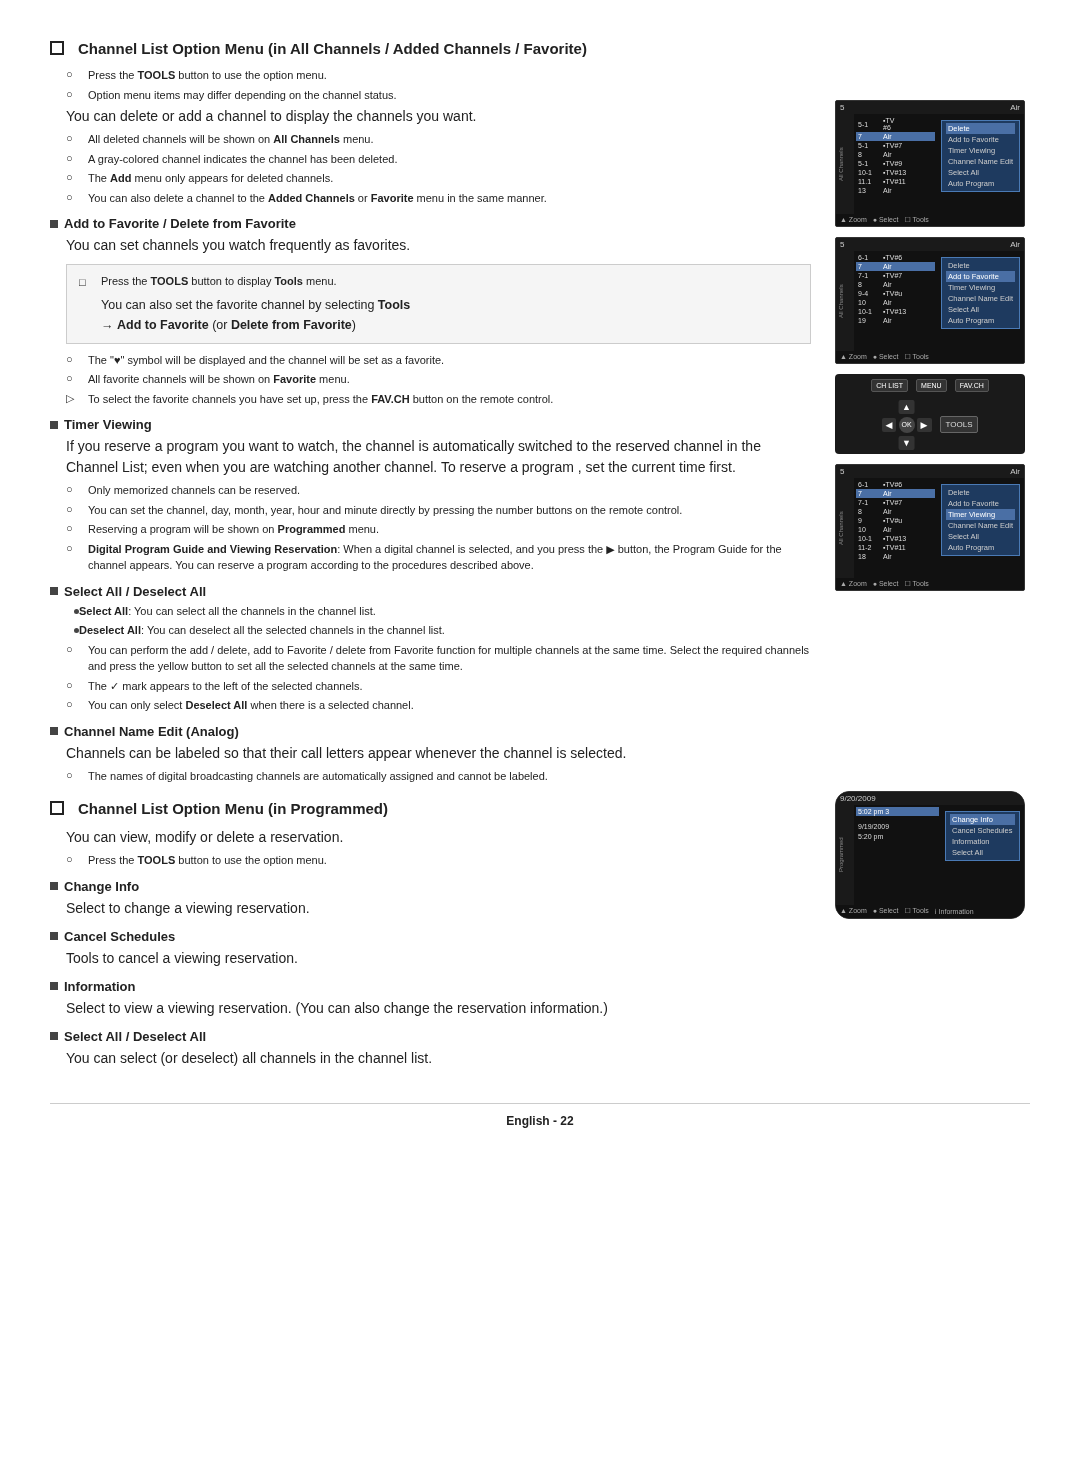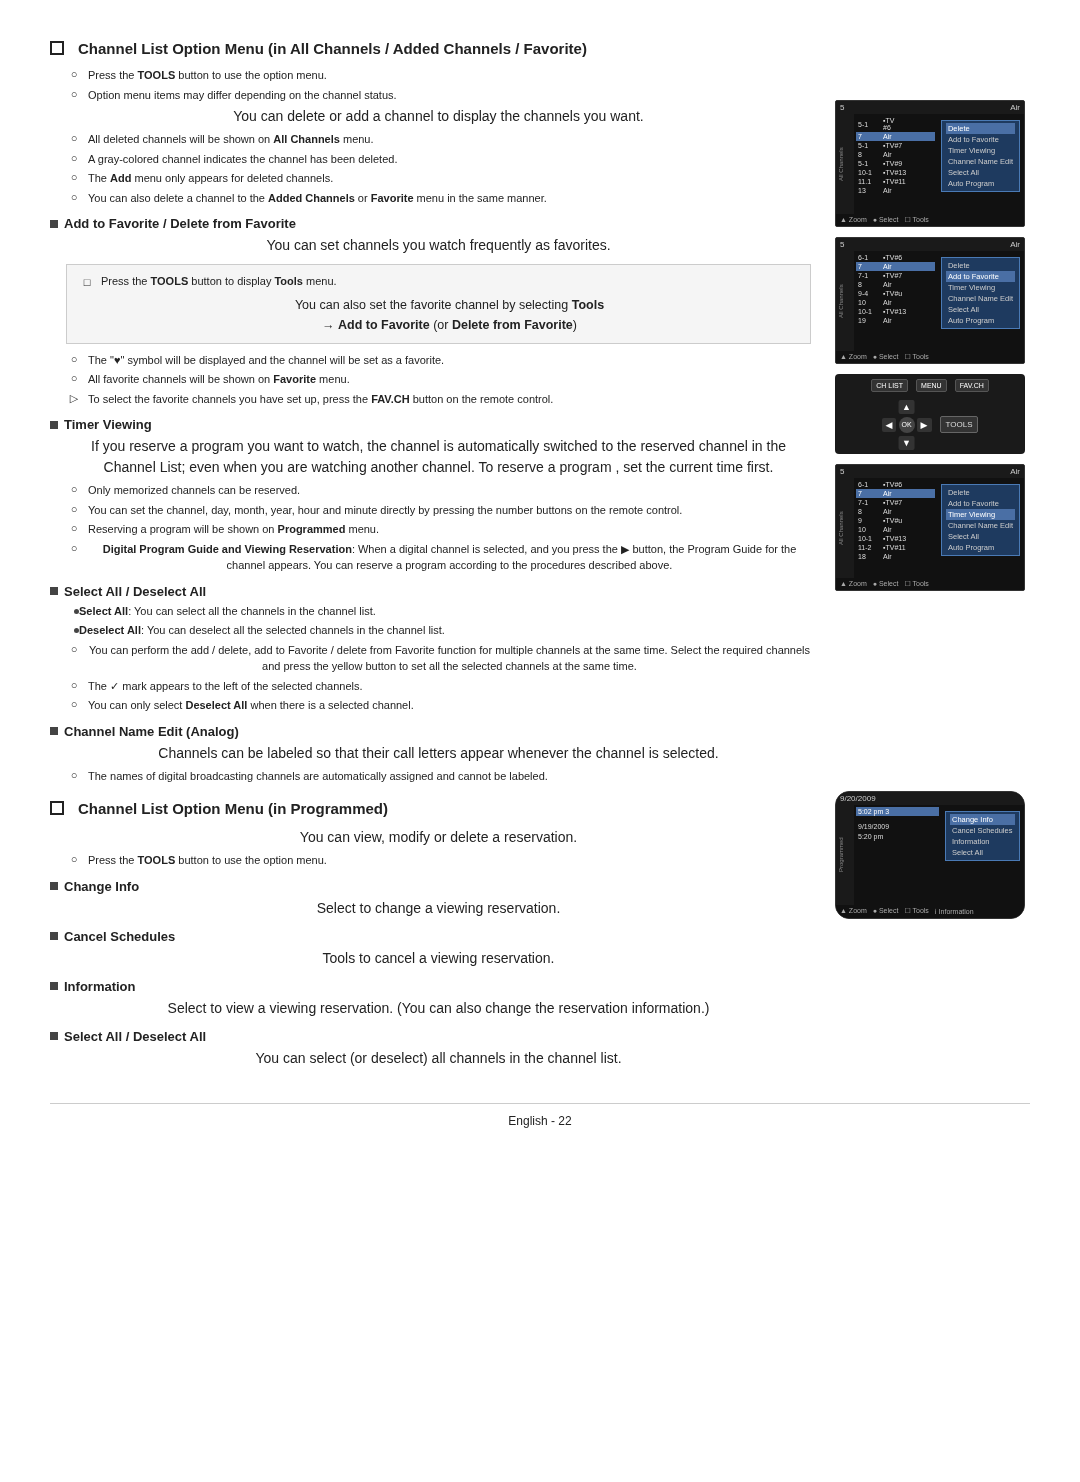--- a/index.html
+++ b/index.html
@@ -210,28 +210,27 @@
       background: #111;
       border: 1px solid #333;
       border-radius: 2px;
       overflow: hidden;
       font-size: 9px;
       color: #fff;
     }
     .footer-bar {
       text-align: center;
       font-size: 12px;
-      font-weight: normal;
+      font-weight: bold;
       margin-top: 30px;
       padding-top: 10px;
       border-top: 1px solid #ccc;
     }
     .left-content {
       flex: 1;
-      text-align: center;
     }
     .right-images {
       width: 195px;
       flex-shrink: 0;
     }
   </style>
 </head>
 <body>
 
 <div style="display:flex; gap:24px;">

